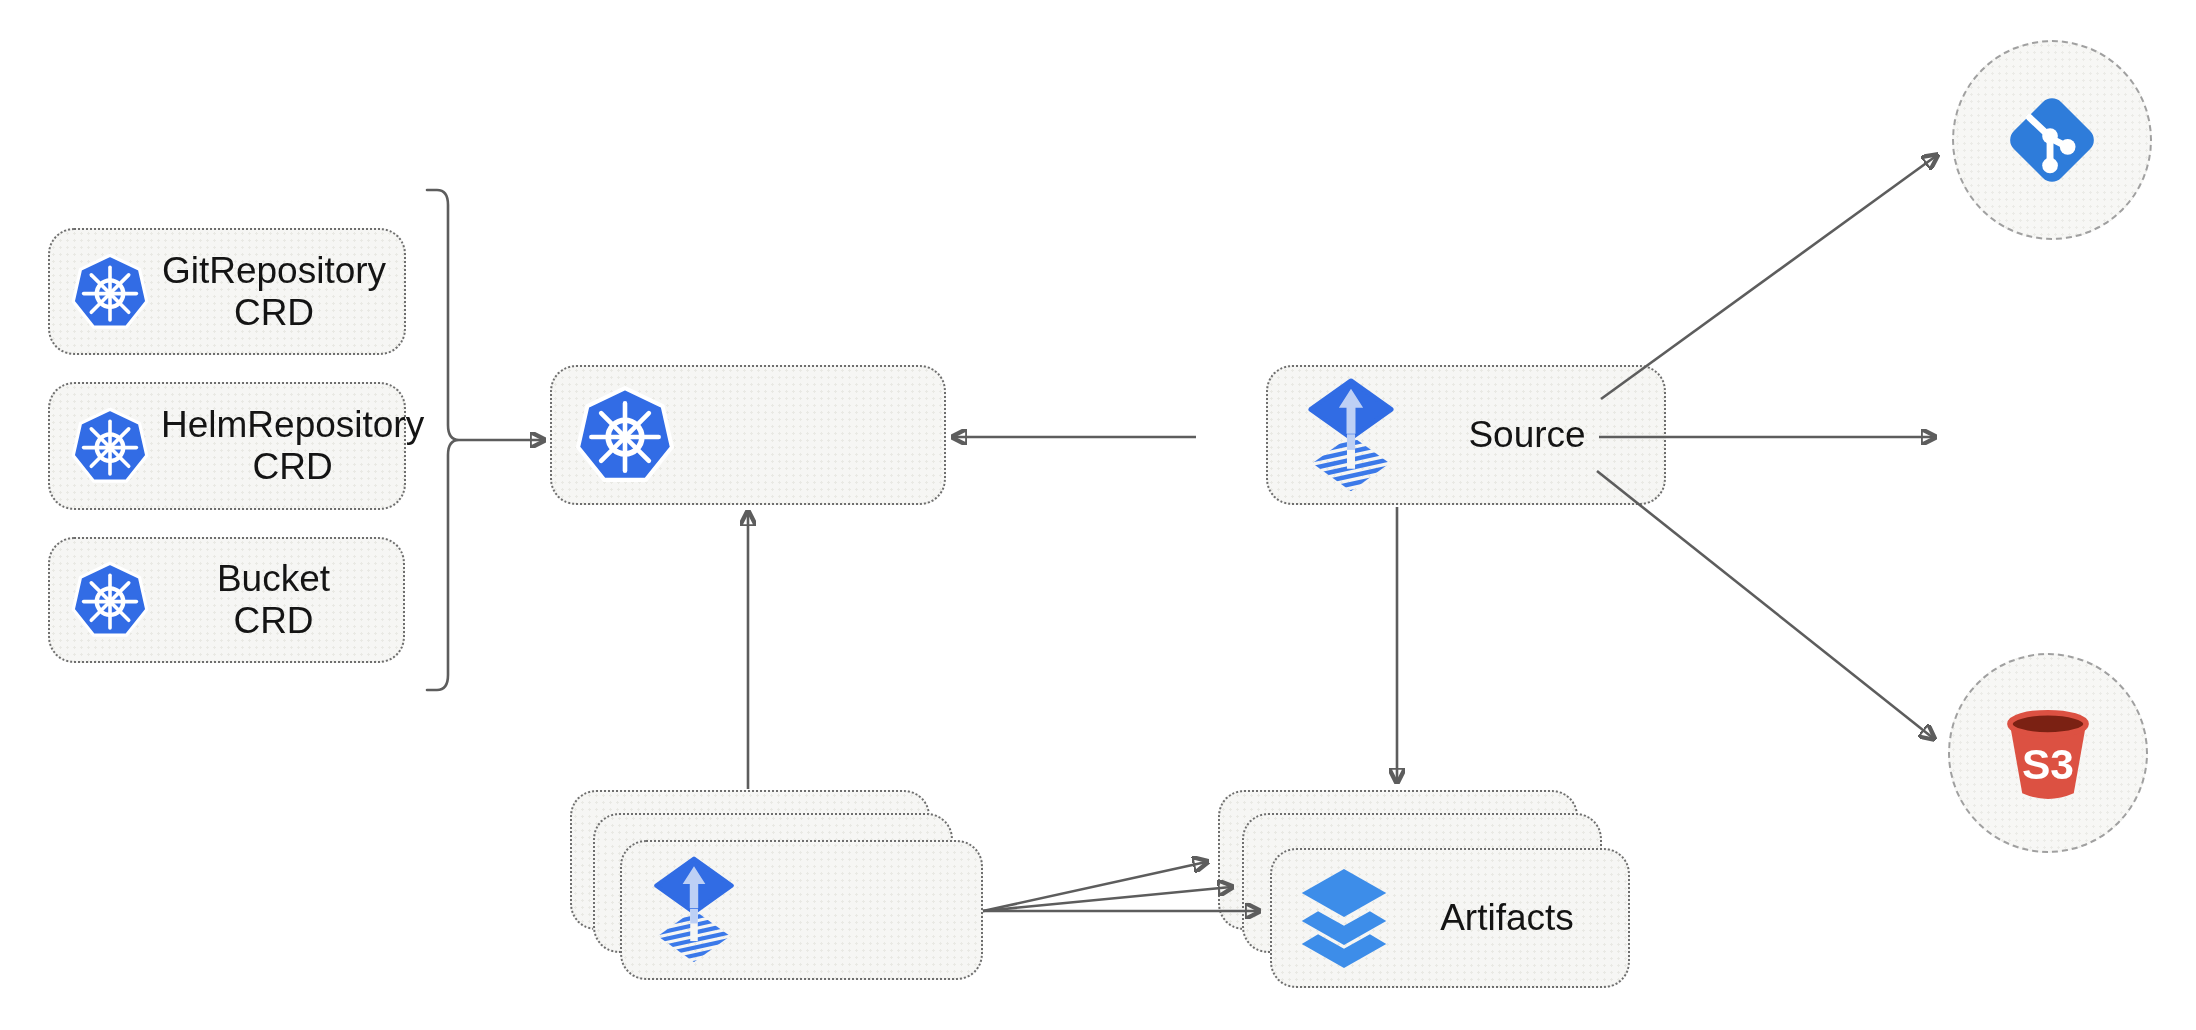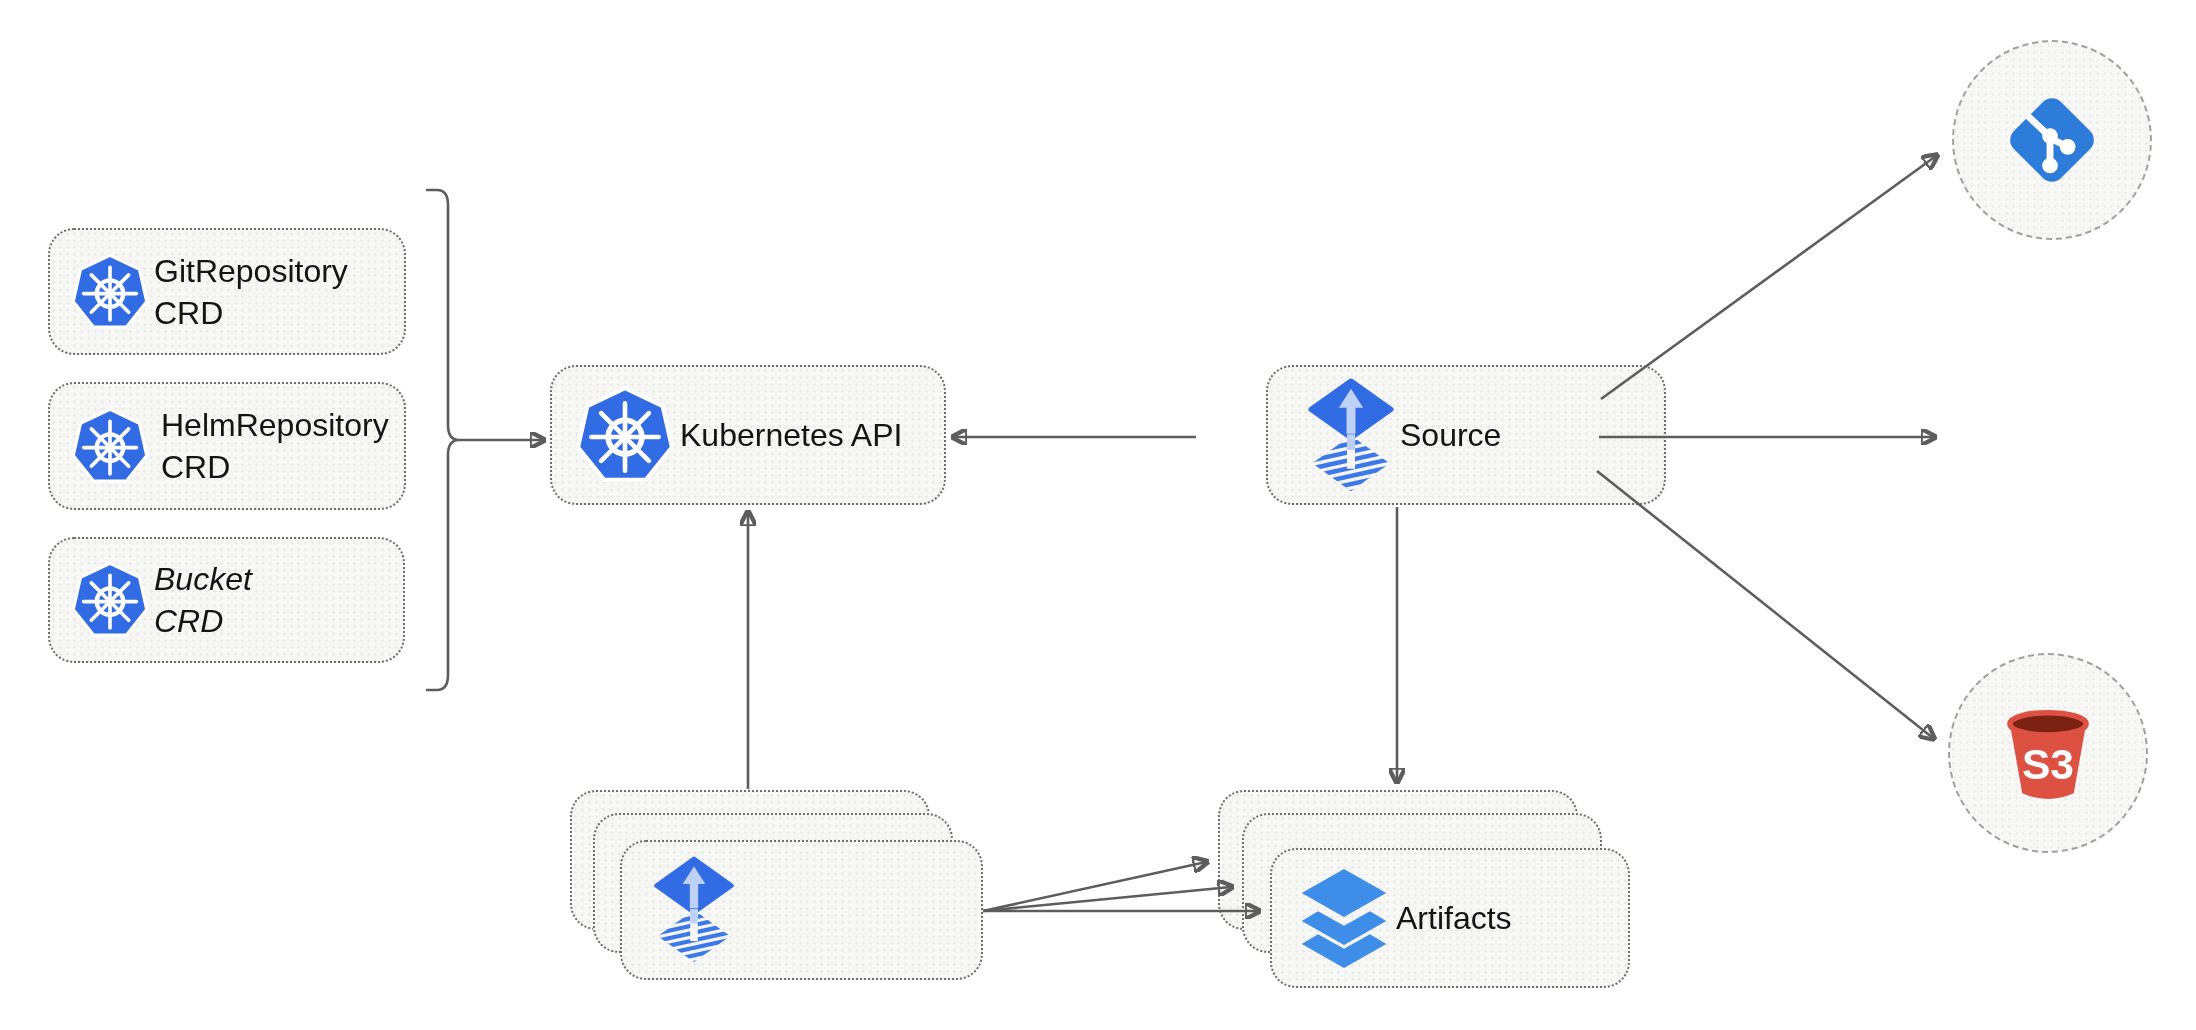--- a/index.html
+++ b/index.html
@@ -17,21 +17,21 @@
     display:flex;align-items:center;z-index:2;
   }
   .stack-layer{
     position:absolute;box-sizing:border-box;width:360px;height:140px;
     background-color:#f6f6f4;
     background-image:radial-gradient(#e9e9e4 1px, rgba(0,0,0,0) 1.1px);
     background-size:7px 7px;
     border:2.5px dotted #6e6e6e;border-radius:26px;z-index:2;
   }
   .node .label{
-    flex:1;font-size:32px;line-height:42px;color:#141414;
+    flex:1;text-align:center;font-size:37px;line-height:42px;color:#141414;
     padding:0 10px 0 4px;
   }
   .circle{
     position:absolute;box-sizing:border-box;width:200px;height:200px;border-radius:50%;
     background-color:#f7f7f5;
     background-image:radial-gradient(#ebebe7 1px, rgba(0,0,0,0) 1.1px);
     background-size:7px 7px;
     border:2.5px dashed #a0a0a0;
     display:flex;align-items:center;justify-content:center;z-index:2;
   }
@@ -85,21 +85,21 @@
         <circle cx="50" cy="52" r="16.5" stroke-width="5.5"></circle>
       </g>
       <circle cx="50" cy="52" r="5.5" fill="#ffffff"></circle>
     </svg>
     <div class="label">
       <div>HelmRepository</div>
       <div>CRD</div>
     </div>
   </div>
 
-  <div class="node" style="left:48px;top:537px;width:357px;height:126px;font-style:italic;">
+  <div class="node" style="left:48px;top:537px;width:357px;height:126px;">
     <svg class="icon" width="80" height="80" viewBox="0 0 100 100" style="margin-left:20px;">
       <polygon points="50,4 86.9,21.7 96,62 70.4,94 29.6,94 4,62 13.1,21.7" fill="#326ce5" stroke="#ffffff" stroke-width="4" stroke-linejoin="round"></polygon>
       <g stroke="#ffffff" fill="none" stroke-linecap="round">
         <g stroke-width="4.5">
           <line x1="50" y1="52" x2="50" y2="19"></line>
             <line x1="50" y1="52" x2="73.4" y2="28.6"></line>
           <line x1="50" y1="52" x2="83" y2="52"></line>
             <line x1="50" y1="52" x2="73.4" y2="75.4"></line>
           <line x1="50" y1="52" x2="50" y2="85"></line>
             <line x1="50" y1="52" x2="26.6" y2="75.4"></line>
@@ -127,23 +127,20 @@
             <line x1="50" y1="52" x2="73.4" y2="75.4"></line>
           <line x1="50" y1="52" x2="50" y2="85"></line>
             <line x1="50" y1="52" x2="26.6" y2="75.4"></line>
           <line x1="50" y1="52" x2="17" y2="52"></line>
             <line x1="50" y1="52" x2="26.6" y2="28.6"></line>
         </g>
         <circle cx="50" cy="52" r="16.5" stroke-width="5.5"></circle>
       </g>
       <circle cx="50" cy="52" r="5.5" fill="#ffffff"></circle>
     </svg>
-    <div class="label">
-      <div>Kubernetes API</div>
-    </div>
   </div>
 
   <div class="node" style="left:1266px;top:365px;width:400px;height:140px;">
     <svg class="icon" width="90" height="115" viewBox="0 0 100 128" style="margin-left:38px;">
       <defs>
           <clipPath id="fluxclip-a">
             <polygon points="50,64 93,95 50,126 7,95"></polygon>
           </clipPath>
         </defs>
       <polygon points="50,3 95,35 50,67 5,35" fill="#316ce4" stroke="#316ce4" stroke-width="5" stroke-linejoin="round"></polygon>

